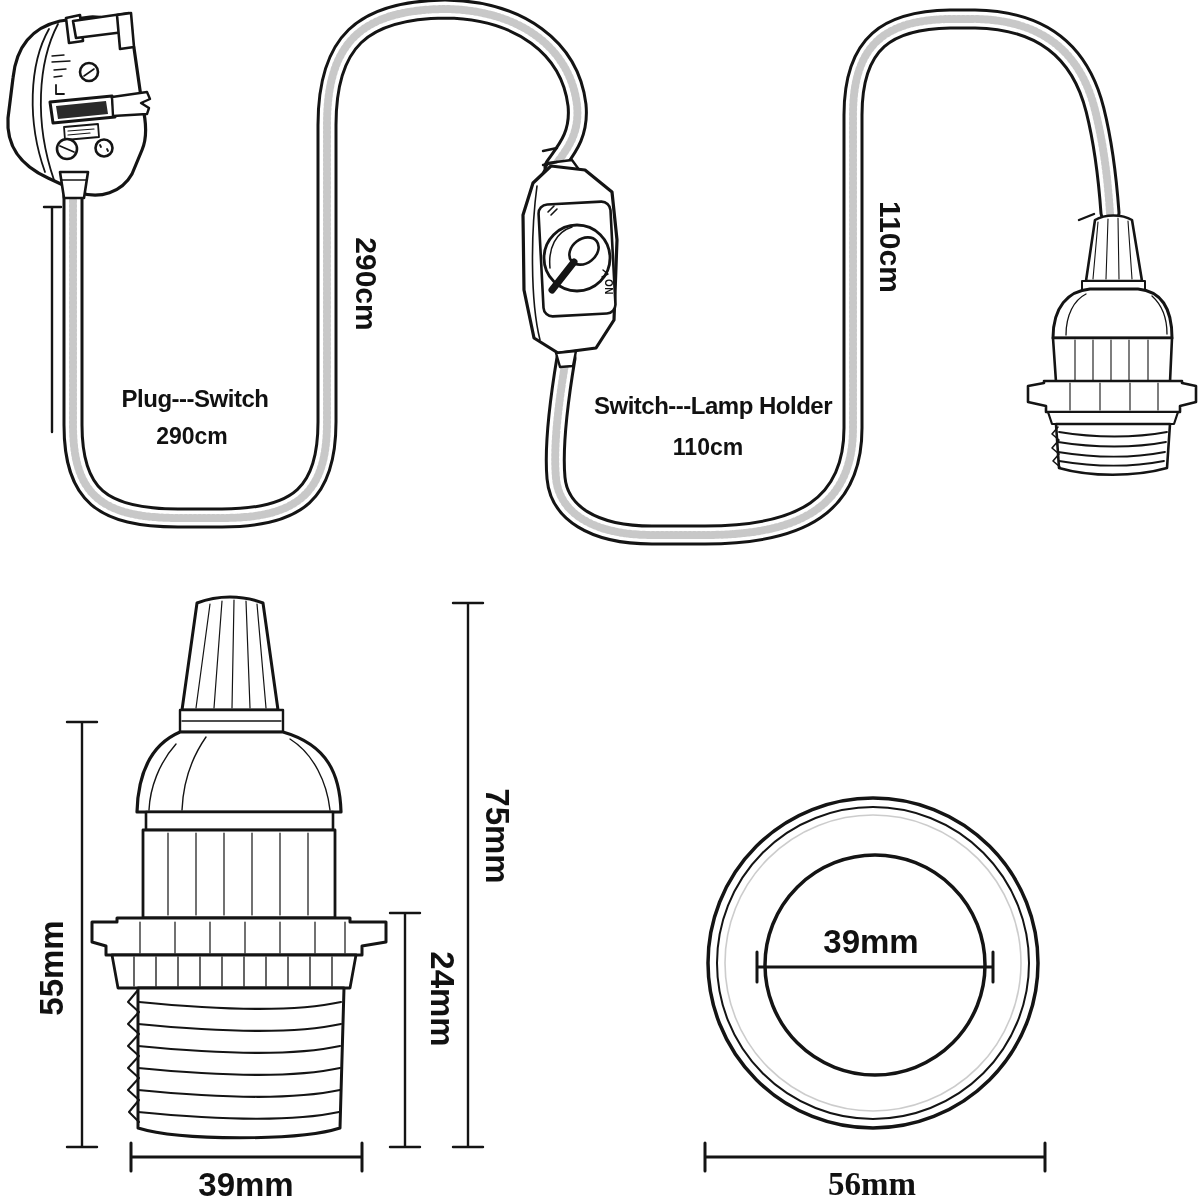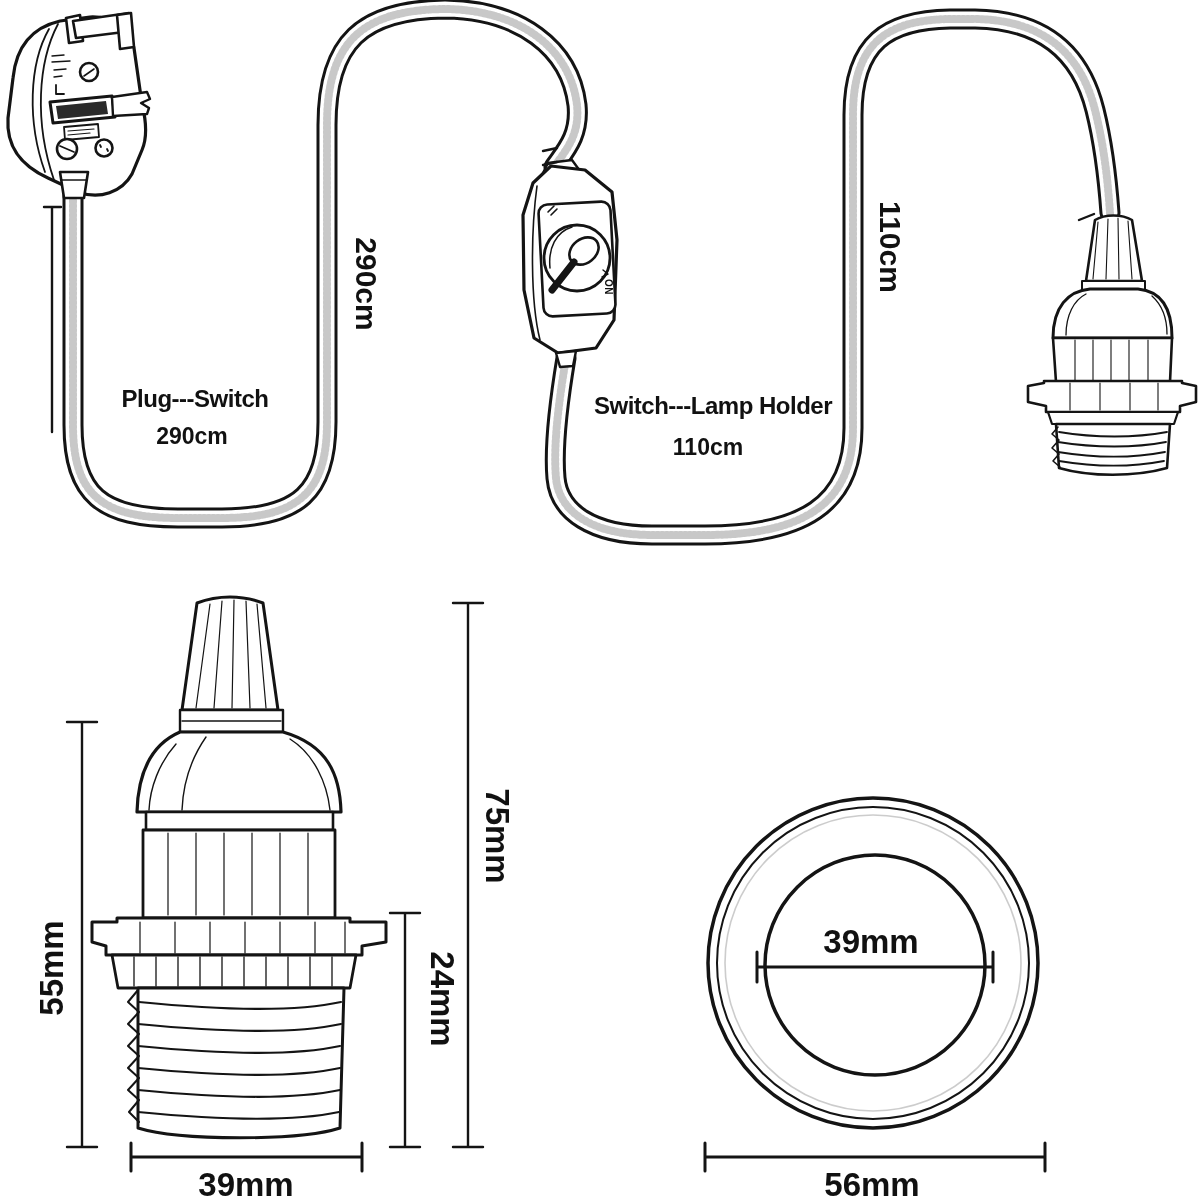--- a/index.html
+++ b/index.html
@@ -171,15 +171,15 @@
 <div class="lbl seg" style="left:713px;top:406px;">Switch---Lamp Holder</div>
 <div class="lbl len" style="left:708px;top:447px;">110cm</div>
 <div class="lbl rlen rot90" style="left:366px;top:284px;">290cm</div>
 <div class="lbl rlen rot90" style="left:890px;top:247px;">110cm</div>
 <div class="lbl on rot90" style="left:608px;top:287px;">ON</div>
 <div class="lbl mm rotn90" style="left:51px;top:968px;">55mm</div>
 <div class="lbl mm rot90" style="left:497px;top:836px;">75mm</div>
 <div class="lbl mm rot90" style="left:442px;top:999px;">24mm</div>
 <div class="lbl mm" style="left:246px;top:1184px;">39mm</div>
 <div class="lbl mm" style="left:871px;top:941px;">39mm</div>
-<div class="lbl mm" style="left:872px;top:1184px;">56mm</div>
+<div class="lbl mm" style="left:872px;top:1184px;font-family:Liberation Serif, serif;">56mm</div>
 
 </div>
 
 </body></html>

